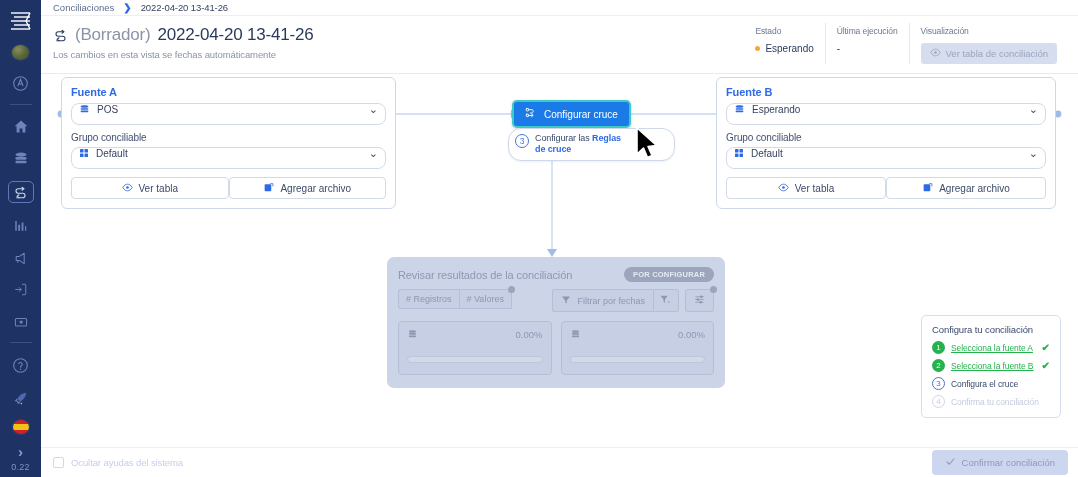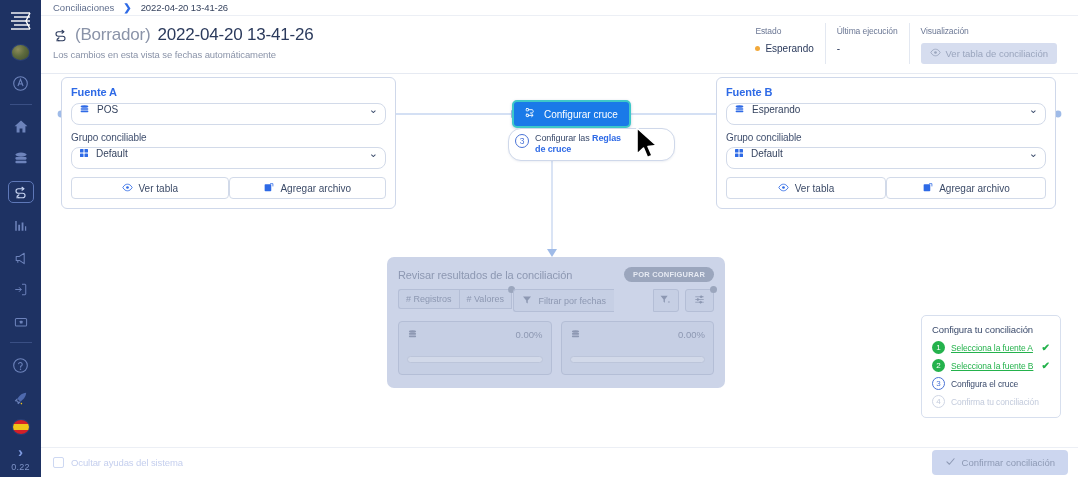--- a/index.html
+++ b/index.html
@@ -145,21 +145,21 @@
   }
   .seg-btn:first-child { border-radius:3px 0 0 3px; border-right:none; }
   .seg-btn:last-child  { border-radius:0 3px 3px 0; }
   .nub { position:absolute; width:7px; height:7px; border-radius:50%; background:#9ba6bd; top:-3px; right:-3px; }
   .tool-right { margin-left:auto; display:flex; align-items:flex-start; gap:6px; position:relative; }
   .tool-btn {
     background:#c6cfe4; border:1px solid #b4bed6; color:#8d98b2; font-size:9px;
     padding:4px 8px; font-family:inherit; border-radius:3px;
     display:flex; align-items:center; gap:6px;
   }
-  .tool-grp { display:flex;gap:39px; }
+  .tool-grp { display:flex; }
   .tool-grp .tool-btn:first-child { border-radius:3px 0 0 3px; border-right:none; }
   .tool-grp .tool-btn:last-child  { border-radius:0 3px 3px 0; padding:4px 6px; }
 
   .res-cards { display:flex; gap:9px; margin-top:9px; }
   .res-card {
     flex:1 1 0; background:#c6cfe4; border:1px solid #b4bed6; border-radius:4px;
     padding:7px 8px 9px 8px; height:54px;
   }
   .res-card-top { display:flex; align-items:flex-start; }
   .res-pct { margin-left:auto; font-size:9.5px; color:#8d98b2; }

